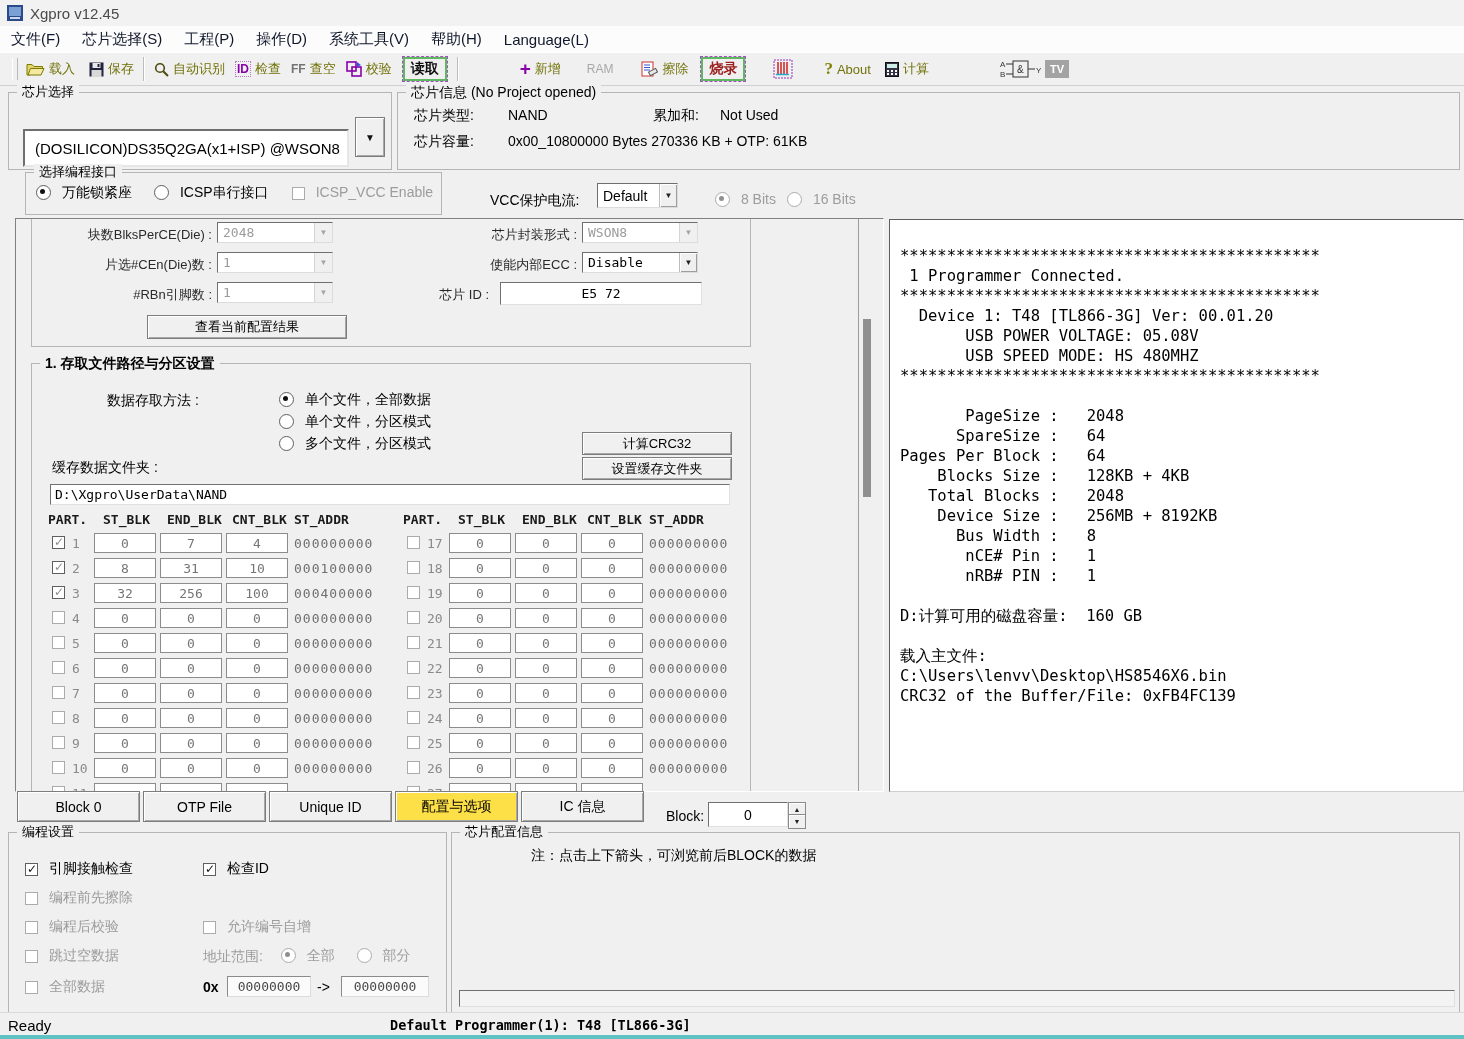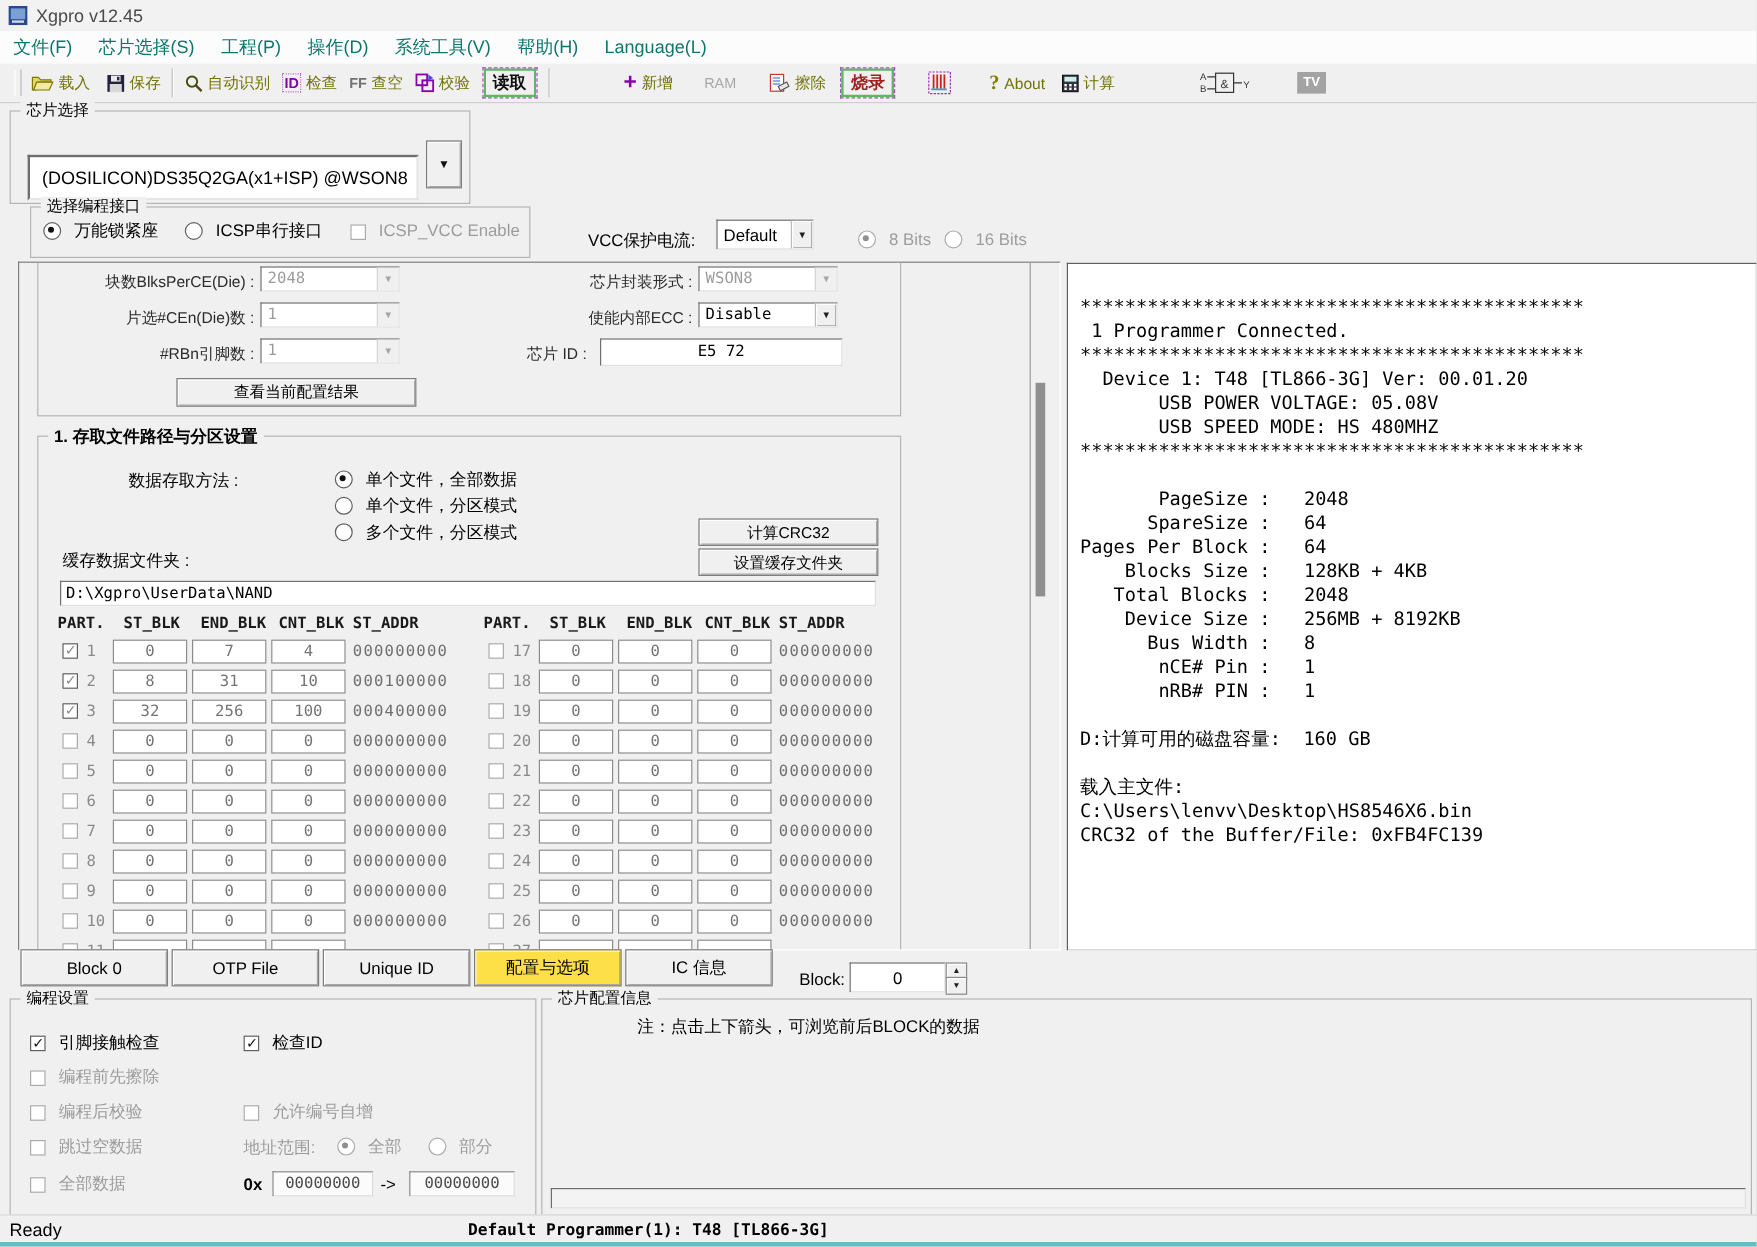--- a/index.html
+++ b/index.html
@@ -4,21 +4,21 @@
 <style>
   html,body{margin:0;padding:0;background:#d0d0d0}
   #app{position:relative;width:1464px;height:1039px;background:#f0f0f0;overflow:hidden;
        font-family:"Liberation Sans","DejaVu Sans",sans-serif;color:#000;font-size:13px}
   .abs{position:absolute}
   
   .titlebar{position:absolute;left:0;top:0;width:100%;height:26px;background:#f2f2f2;
             display:flex;align-items:center;gap:7px;padding-left:7px;box-sizing:border-box;
             font-size:15px;color:#4a4a4a}
   .menubar{position:absolute;left:0;top:26px;width:100%;height:26px;background:#fcfcfc;
-           display:flex;align-items:center;font-size:15px;color:#0f766e;border-bottom:1px solid #eee}
+           display:flex;align-items:center;font-size:15px;color:#0f172a;border-bottom:1px solid #eee}
   .menu-item{padding:0 11px;cursor:default}
   .toolbar{position:absolute;left:0;top:52px;width:100%;height:34px;background:#f0f0f0;
            border-top:1px solid #fff;border-bottom:1px solid #cfcfcf;display:flex;align-items:center;
            box-sizing:border-box;padding-left:12px}
   .grip{width:4px;height:22px;border-left:1px solid #fff;border-right:1px solid #b9b9b9;margin-right:8px}
   .titem{display:flex;align-items:center;gap:4px;font-size:13px;color:#72720a;white-space:nowrap;cursor:default}
   .tsep{width:1px;height:24px;background:#bdbdbd;border-right:1px solid #fff;margin:0 9px}
   .tbox{border:1px dashed #a050c0;box-shadow:inset 0 0 0 2px #5fb85f;padding:3px 8px;font-weight:bold;font-size:14px}
   .tbox.read{color:#101010}
   .tbox.burn{color:#9c2020}
@@ -229,33 +229,42 @@
         <text x="1" y="9" font-size="8" fill="#333">A</text>
         <text x="1" y="19" font-size="8" fill="#333">B</text>
         <line x1="7" y1="6" x2="14" y2="6" stroke="#333"></line>
         <line x1="7" y1="16" x2="14" y2="16" stroke="#333"></line>
         <rect x="14" y="3" width="15" height="16" fill="none" stroke="#333"></rect>
         <text x="18" y="15" font-size="10" fill="#333">&amp;</text>
         <line x1="29" y1="11" x2="36" y2="11" stroke="#333"></line>
         <text x="37" y="15" font-size="8" fill="#333">Y</text>
       </svg>
     </div>
-    <div class="titem" style="margin-left:36px">
+    <div class="titem" style="">
       <span class="icon-tv">TV</span>
     </div>
   </div>
 
   <div class="grp" style="left:8px;top:92px;width:382px;height:76px">
     <span class="gtitle">芯片选择</span>
     <div class="chipsel-combo">
       <span>(DOSILICON)DS35Q2GA(x1+ISP) @WSON8</span>
     </div>
     <div class="btn chipsel-dd"></div>
   </div>
 
+  <div class="grp" style="left:397px;top:92px;width:1061px;height:76px">
+    <span class="gtitle" style="font-size:14px">芯片信息 (No Project opened)</span>
+    <span class="lbl" style="left:16px;top:14px;font-size:14px">芯片类型:</span>
+    <span class="lbl" style="left:110px;top:14px;font-size:14px">NAND</span>
+    <span class="lbl" style="left:255px;top:14px;font-size:14px">累加和:</span>
+    <span class="lbl" style="left:322px;top:14px;font-size:14px">Not Used</span>
+    <span class="lbl" style="left:16px;top:40px;font-size:14px">芯片容量:</span>
+    <span class="lbl" style="left:110px;top:40px;font-size:14px">0x00_10800000 Bytes 270336 KB  + OTP: 61KB</span>
+  </div>
 
   <div class="grp" style="left:25px;top:172px;width:415px;height:41px">
     <span class="gtitle">选择编程接口</span>
     <span class="lbl" style="left:10px;top:11px;font-size:14px">
       <span class="radio sel"></span>
       <span class="pslbl">万能锁紧座</span>
     </span>
     <span class="lbl" style="left:128px;top:11px;font-size:14px">
       <span class="radio"></span>
       <span class="pslbl">ICSP串行接口</span>

